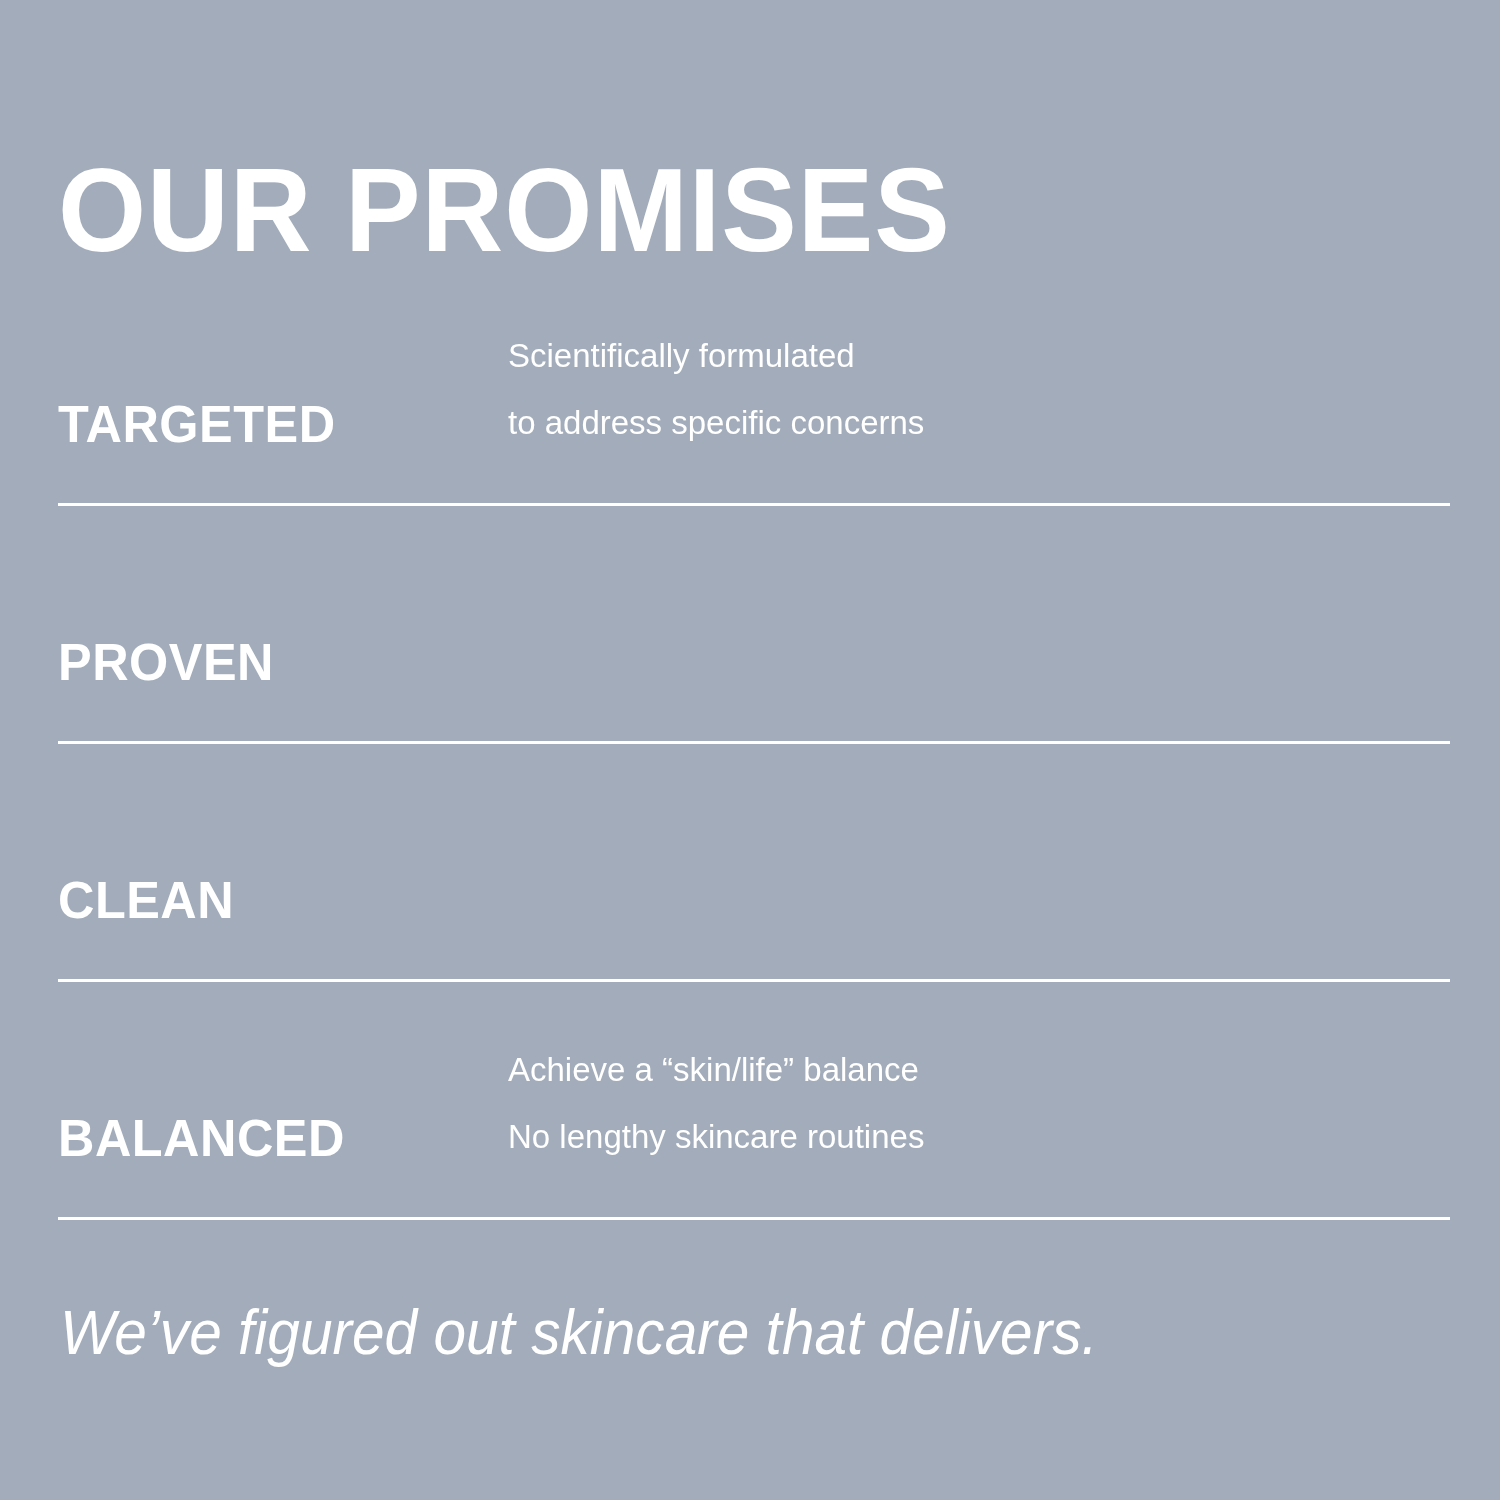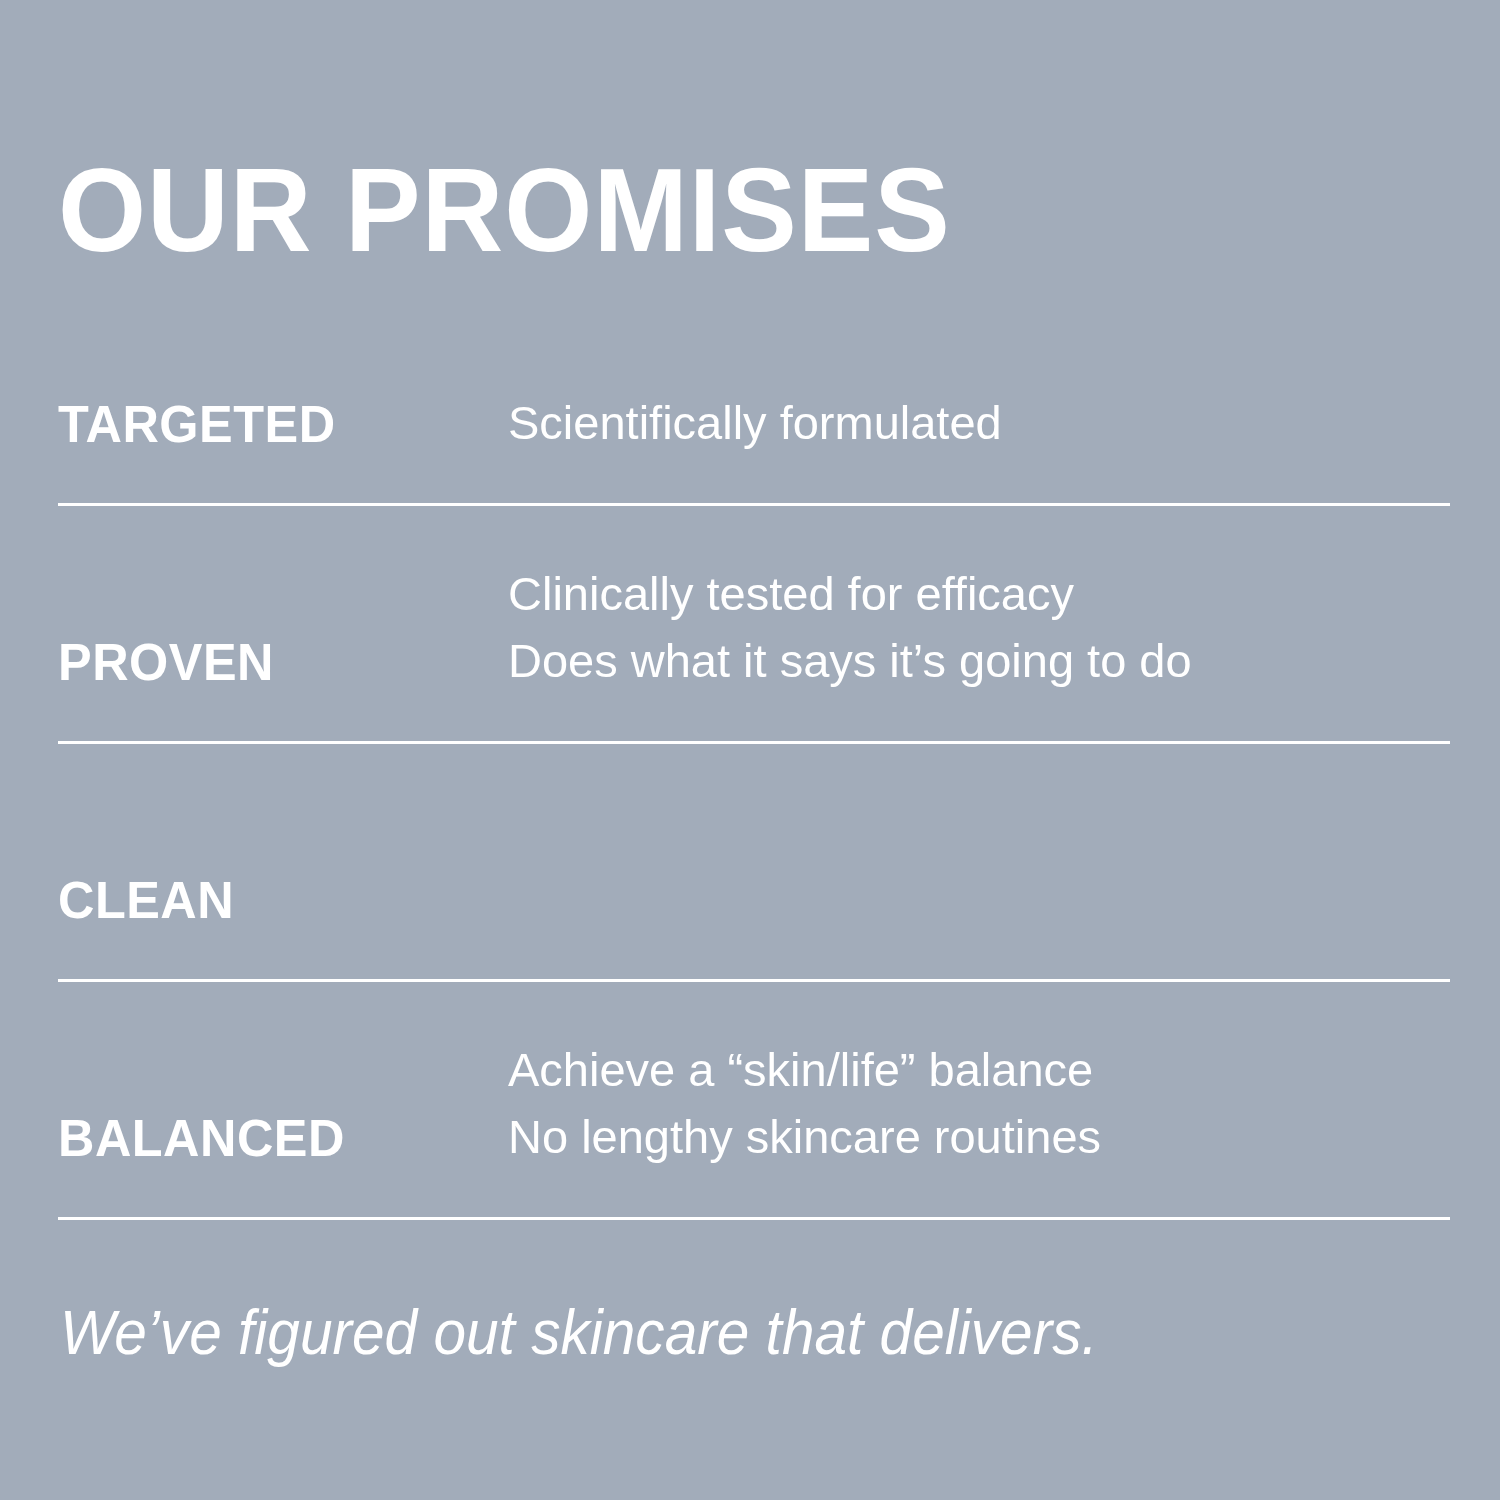--- a/index.html
+++ b/index.html
@@ -74,21 +74,21 @@
     transform-origin: left bottom;
     white-space: nowrap;
   }
 
   .promise-desc {
     position: absolute;
     left: 450px;
     bottom: 50px;
     font-family: "Liberation Sans", sans-serif;
     font-weight: 400;
-    font-size: 47px;
+    font-size: 33px;
     line-height: 67px;
     color: #ffffff;
     white-space: nowrap;
   }
 
   .promise-desc .desc-line {
     display: block;
   }
 
   .row-divider {
@@ -123,32 +123,29 @@
 
   <h1 id="page-title">OUR PROMISES</h1>
 
   <div id="promise-list">
 
     <div class="promise-row">
       <div class="promise-row-inner">
         <div class="promise-label">TARGETED</div>
         <div class="promise-desc">
           <span class="desc-line">Scientifically formulated</span>
+          <span class="desc-line">to address specific concerns</span>
         </div>
       </div>
       <div class="row-divider"></div>
     </div>
 
     <div class="promise-row">
       <div class="promise-row-inner">
         <div class="promise-label">PROVEN</div>
-        <div class="promise-desc">
-          <span class="desc-line">Clinically tested for efficacy</span>
-          <span class="desc-line">Does what it says it’s going to do</span>
-        </div>
       </div>
       <div class="row-divider"></div>
     </div>
 
     <div class="promise-row">
       <div class="promise-row-inner">
         <div class="promise-label">CLEAN</div>
       </div>
       <div class="row-divider"></div>
     </div>

